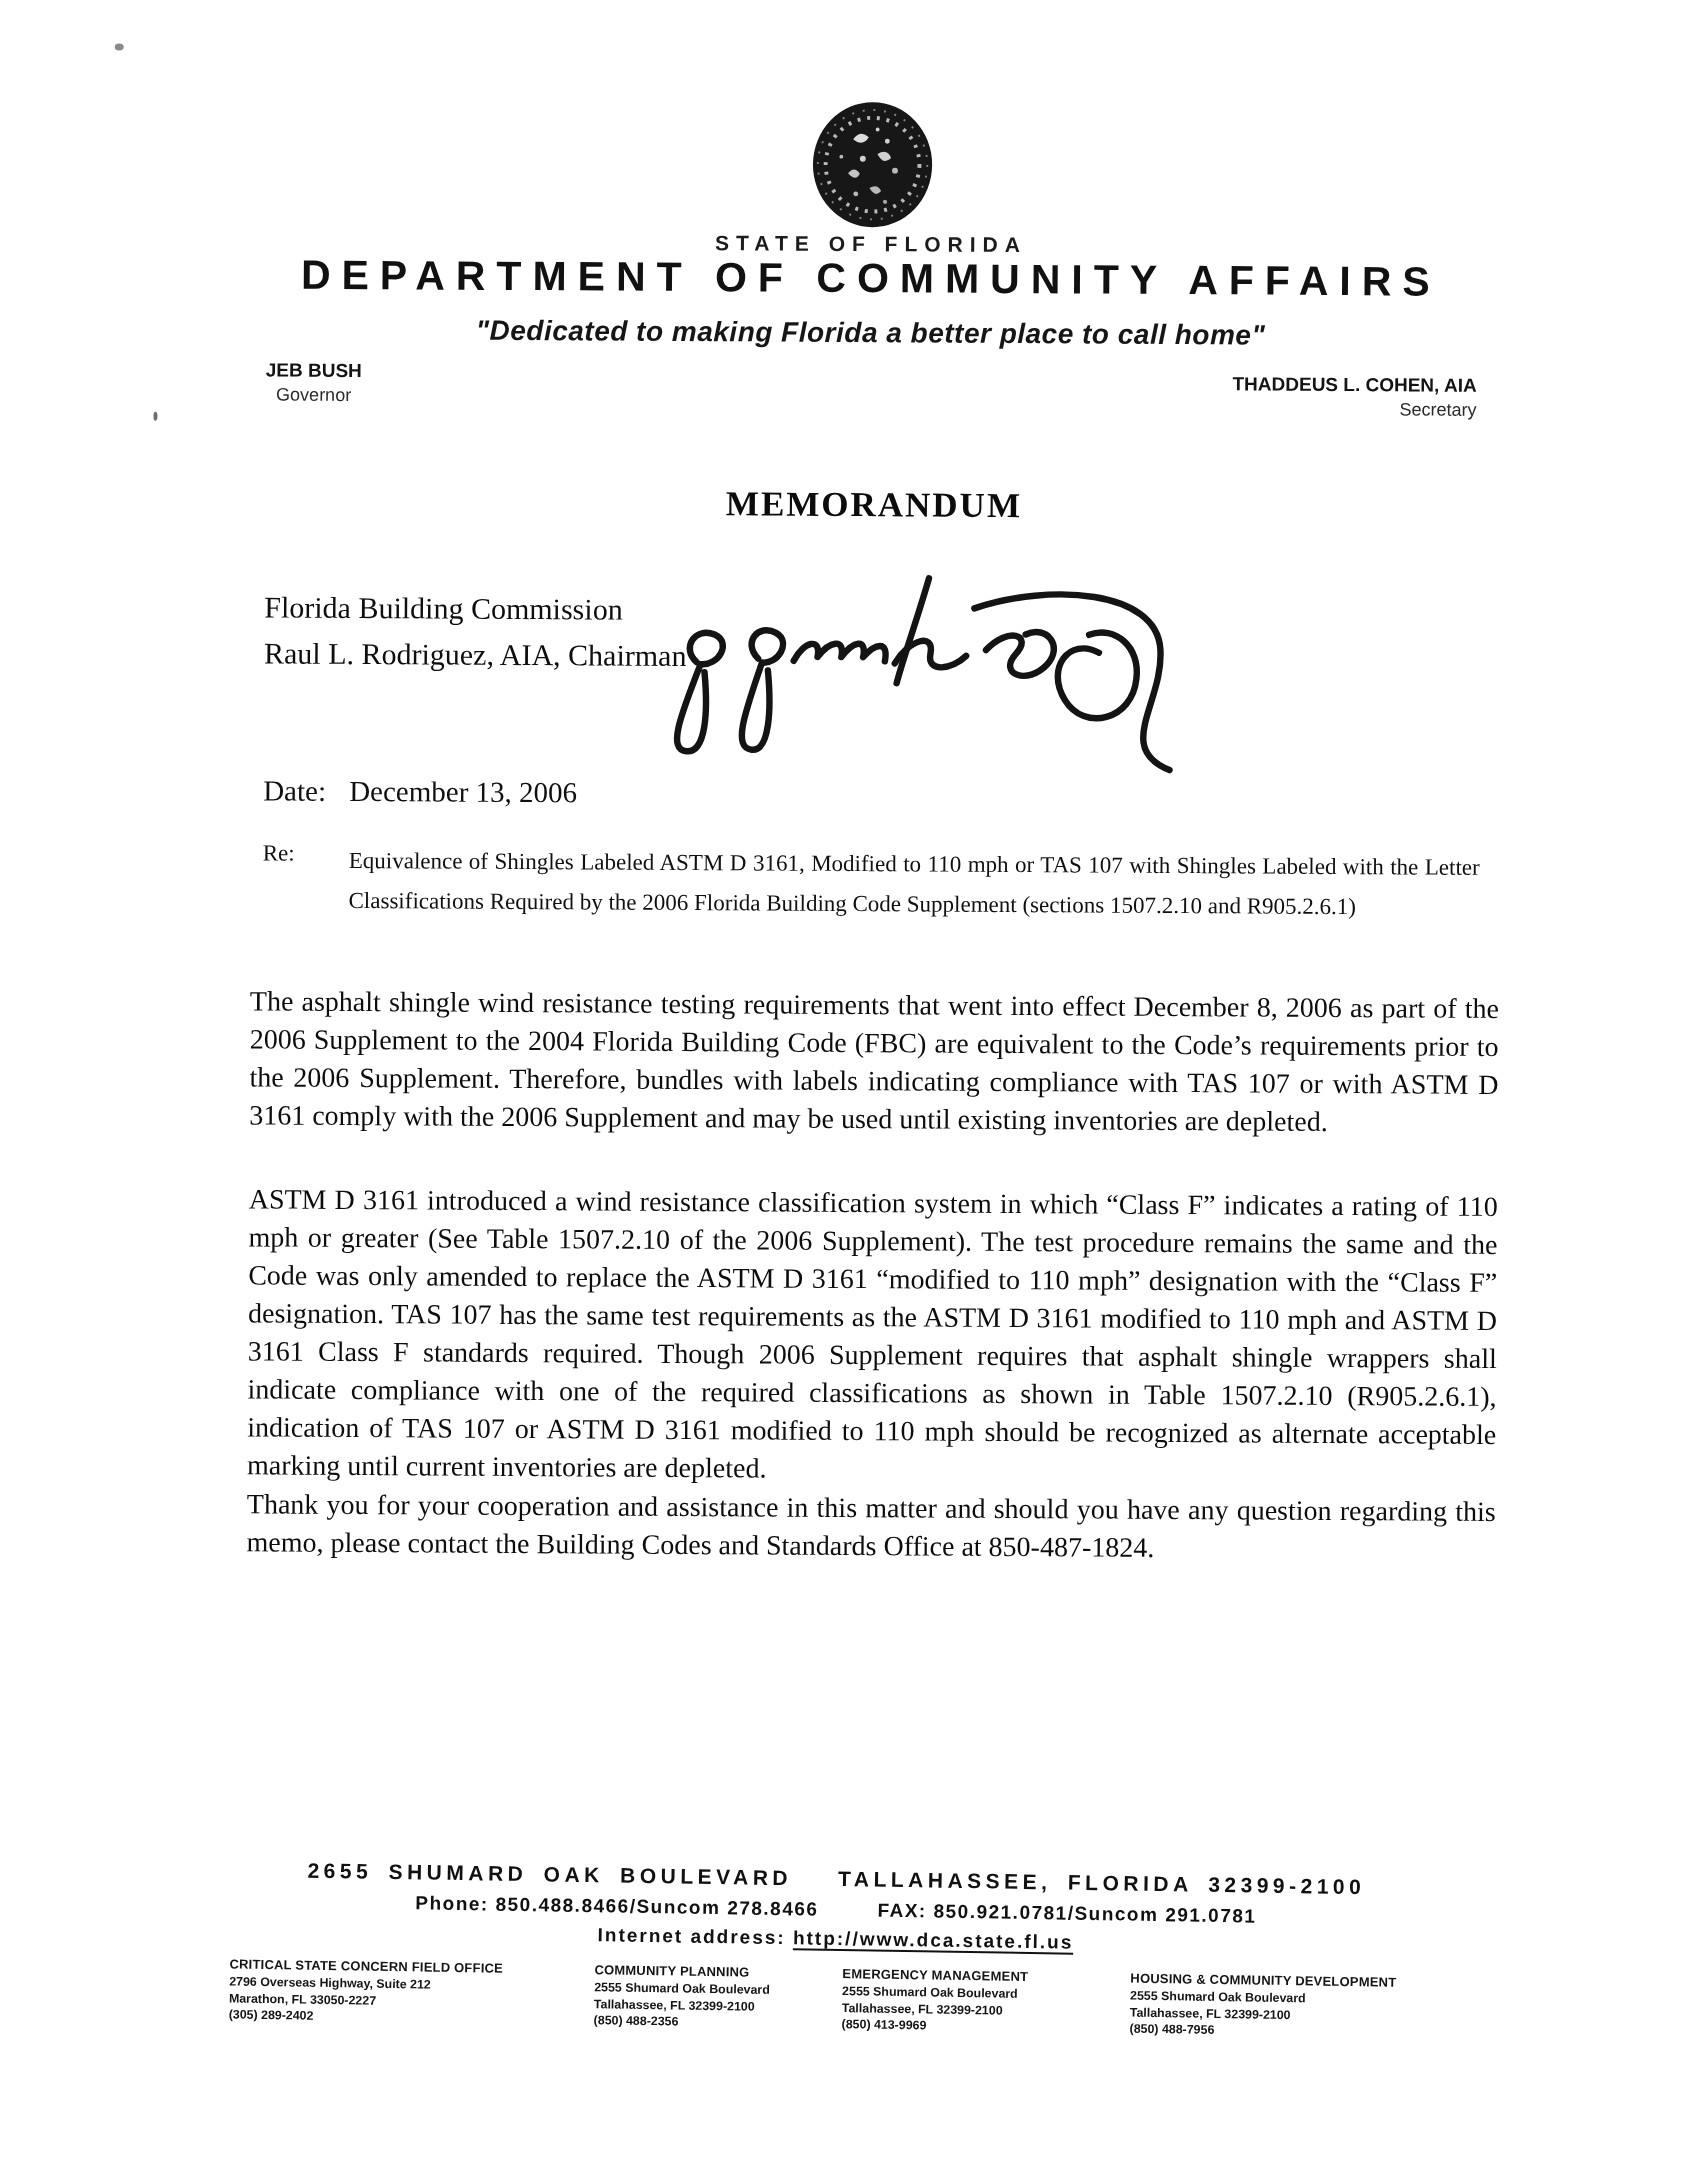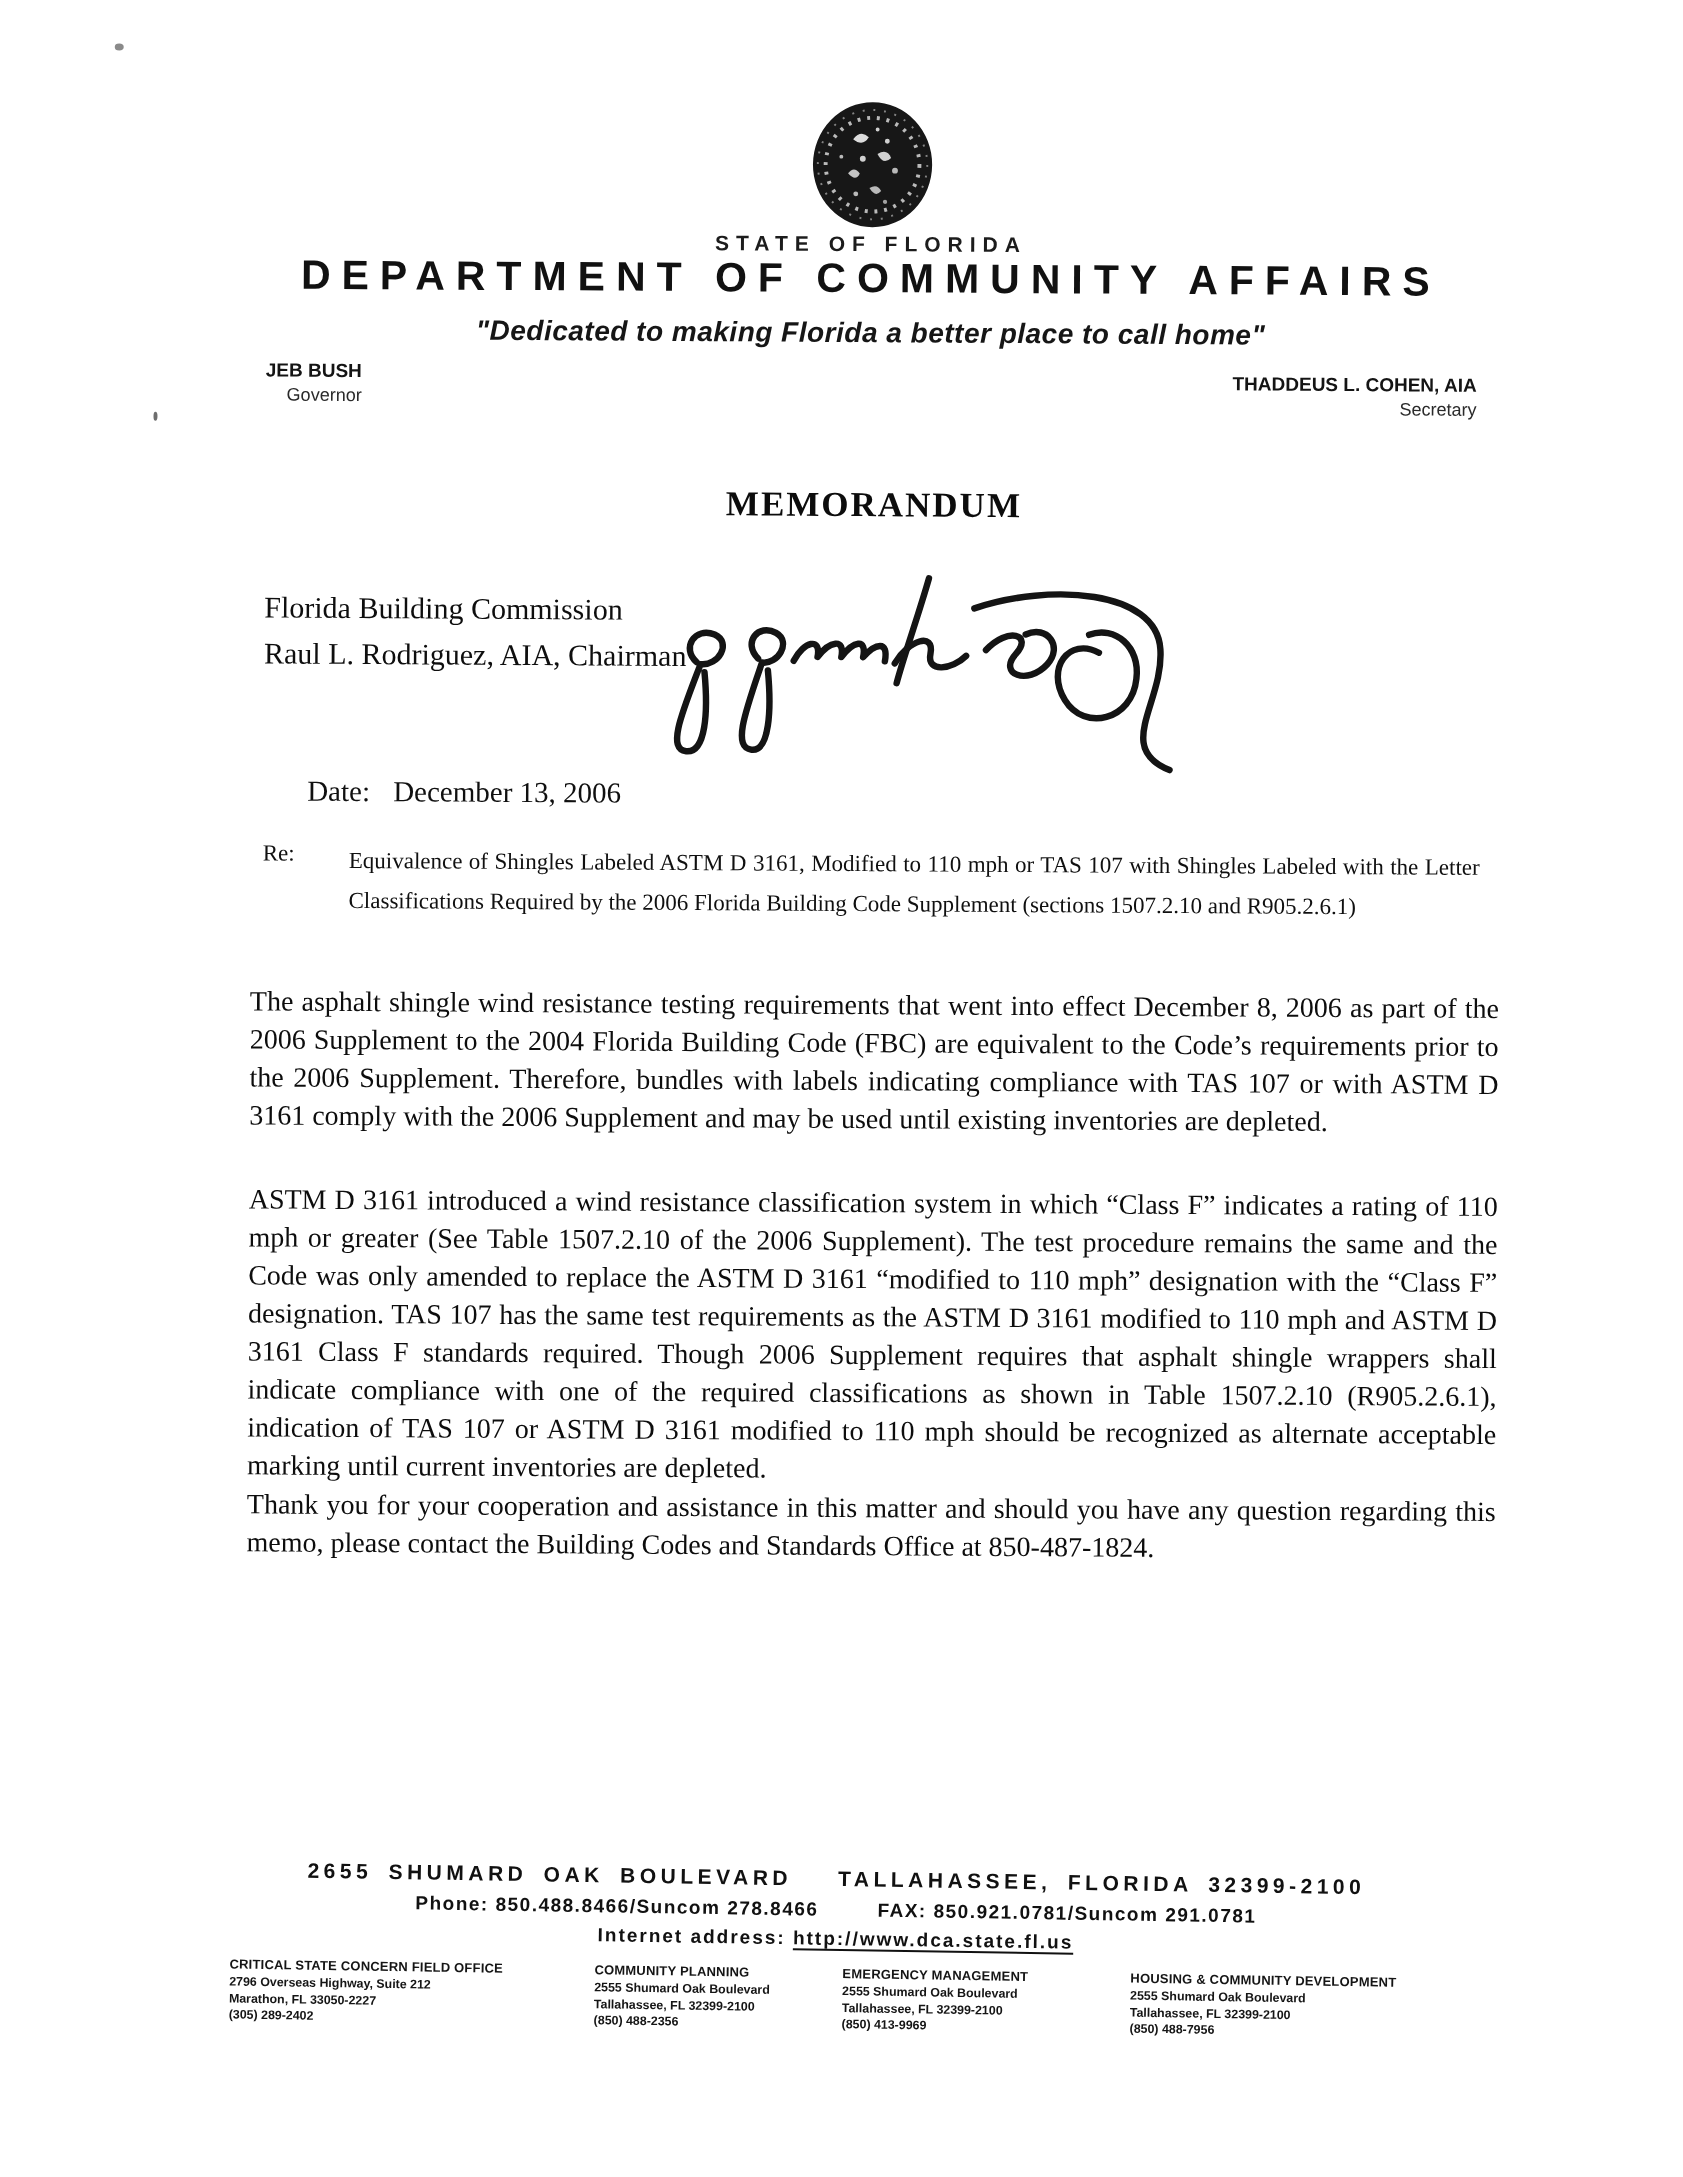--- a/index.html
+++ b/index.html
@@ -11,31 +11,31 @@
   .tilt{position:absolute;inset:0;transform:rotate(0.35deg);transform-origin:842px 990px;}
 
   
   .seal{position:absolute;left:804px;top:99px;width:127px;height:131px;}
   .hdr-center{position:absolute;left:25px;width:1683px;text-align:center;
     font-family:"Liberation Sans","DejaVu Sans",sans-serif;}
   .state-line{top:232px;font-size:21px;font-weight:600;letter-spacing:7px;color:#1c1c1c;}
   .dept-line{top:255px;font-size:41px;font-weight:700;letter-spacing:11px;color:#111;}
   .tagline{top:317px;font-size:28px;font-weight:700;font-style:italic;letter-spacing:0.5px;color:#161616;}
   .official{position:absolute;font-family:"Liberation Sans","DejaVu Sans",sans-serif;line-height:24px;}
-  .gov{left:262px;top:362px;text-align:right;}
+  .gov{left:262px;top:362px;text-align:center;}
   .sec{right:210px;top:370px;text-align:right;}
   .off-name{font-size:19px;font-weight:700;color:#141414;}
   .off-title{font-size:18px;color:#2a2a2a;}
 
   
   .memo-title{position:absolute;left:59px;top:485px;width:1624px;text-align:center;
     font-size:35px;font-weight:700;letter-spacing:2px;color:#0c0c0c;}
   .addressee{position:absolute;left:262px;top:588px;font-size:30px;line-height:46px;color:#0e0e0e;}
   .signature{position:absolute;left:653px;top:562px;width:535px;height:213px;pointer-events:none;}
-  .date-row{position:absolute;left:262px;top:778px;font-size:29px;margin-left:44px;}
+  .date-row{position:absolute;left:262px;top:778px;font-size:29px;}
   .date-value{position:absolute;left:86px;top:0;white-space:nowrap;}
   .re-row{position:absolute;left:262px;top:844px;font-size:23px;}
   .re-text{position:absolute;left:86px;top:0;width:1131px;line-height:40px;text-align:justify;}
   .body-para{position:absolute;left:250px;width:1249px;margin:0;
     font-size:28px;line-height:38px;text-align:justify;color:#0d0d0d;}
   .p1{top:986px;}
   .p2{top:1184px;}
   .p3{top:1489px;}
 
   

